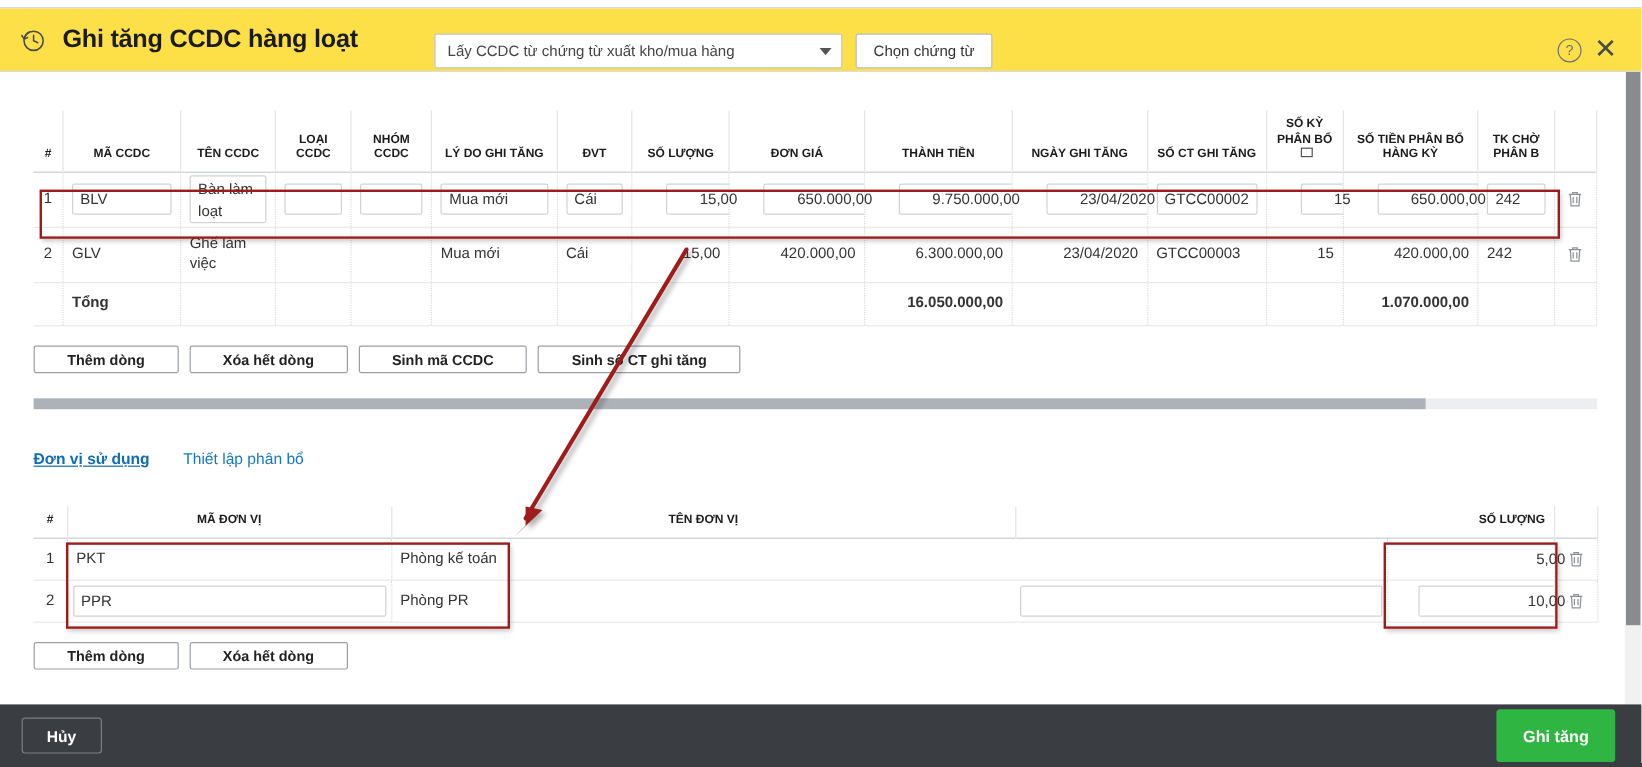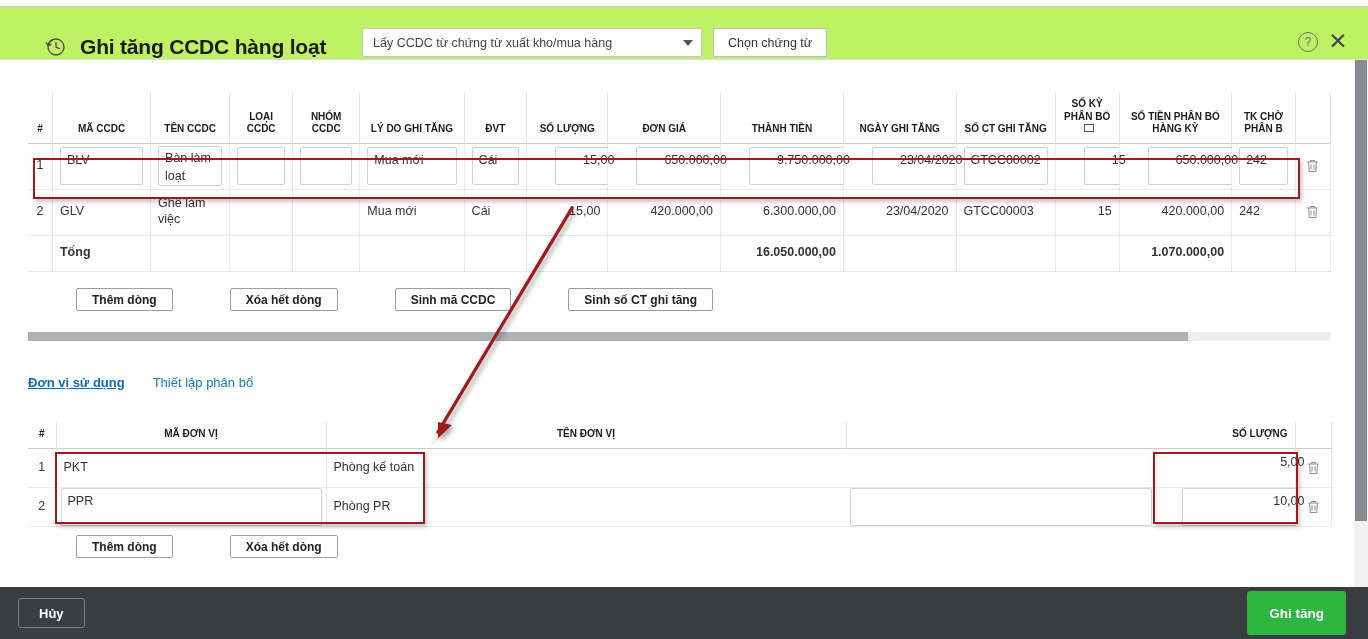--- a/index.html
+++ b/index.html
@@ -19,23 +19,23 @@
 
   
   .top-strip {
     position: absolute; left: 0; top: 0; width: 1368px; height: 7px;
     background: #ffffff; border-bottom: 1px solid #c9ccd1;
   }
 
   
   .header {
     position: absolute; left: 0; top: 7px; width: 1368px; height: 53px;
-    background: #bef264;
+    background: #fde047;
     border-bottom: 1px solid #d8dbe0;
-    display: flex; align-items: flex-end; padding-left: 28px;
+    display: flex; align-items: center;
   }
   .hdr-icon {
     margin-left: 14px; width: 26px; height: 26px;
     display: flex; align-items: center; justify-content: center;
     color: #4a4a4a;
   }
   .hdr-title {
     margin-left: 12px;
     font-size: 21px; font-weight: bold; color: #1b1b1b;
     letter-spacing: -0.2px;
@@ -119,21 +119,21 @@
     background: #ffffff;
     vertical-align: middle;
     line-height: 1.25;
   }
   .num { text-align: right; margin-left: 21px; }
   .ctr { text-align: center; }
 
   .cell-input {
     display: block;
     width: 100%;
-    height: 38px;
+    height: 26px;
     background: #ffffff;
     border: 1px solid #cfd2d6;
     border-radius: 2px;
     font-size: 12.5px; color: #333;
     padding: 0 6px;
     line-height: 24px;
     font-family: "Liberation Sans", sans-serif;
   }
   .cell-input.num { text-align: right; }
   .cell-input.tall { height: 40px; line-height: 18px; padding-top: 2px; }
@@ -158,25 +158,25 @@
     background: #eceef0;
   }
   .hscroll-thumb {
     position: absolute; left: 0; top: 0; width: 1160px; height: 9px;
     background: #adb2b8;
   }
 
   
   .btnrow { position: absolute; display: flex; gap: 9px; }
   .gbtn {
-    height: 23px; padding: 0 15px;
+    height: 23px; padding: 0 27px;
     background: #ffffff; border: 1px solid #9a9ea4; border-radius: 2px;
     font-size: 12px; font-weight: bold; color: #222;
     display: flex; align-items: center; justify-content: center;
-    cursor: pointer; white-space: nowrap; margin-left: 48px;
+    cursor: pointer; white-space: nowrap;
   }
 
   
   .tabs { position: absolute; left: 28px; top: 375px; display: flex; gap: 28px; }
   .tab {
     font-size: 13px; color: #1679c0; cursor: pointer; white-space: nowrap;
   }
   .tab.active { font-weight: bold; text-decoration: underline; color: #0f6cb5; }
 
   

